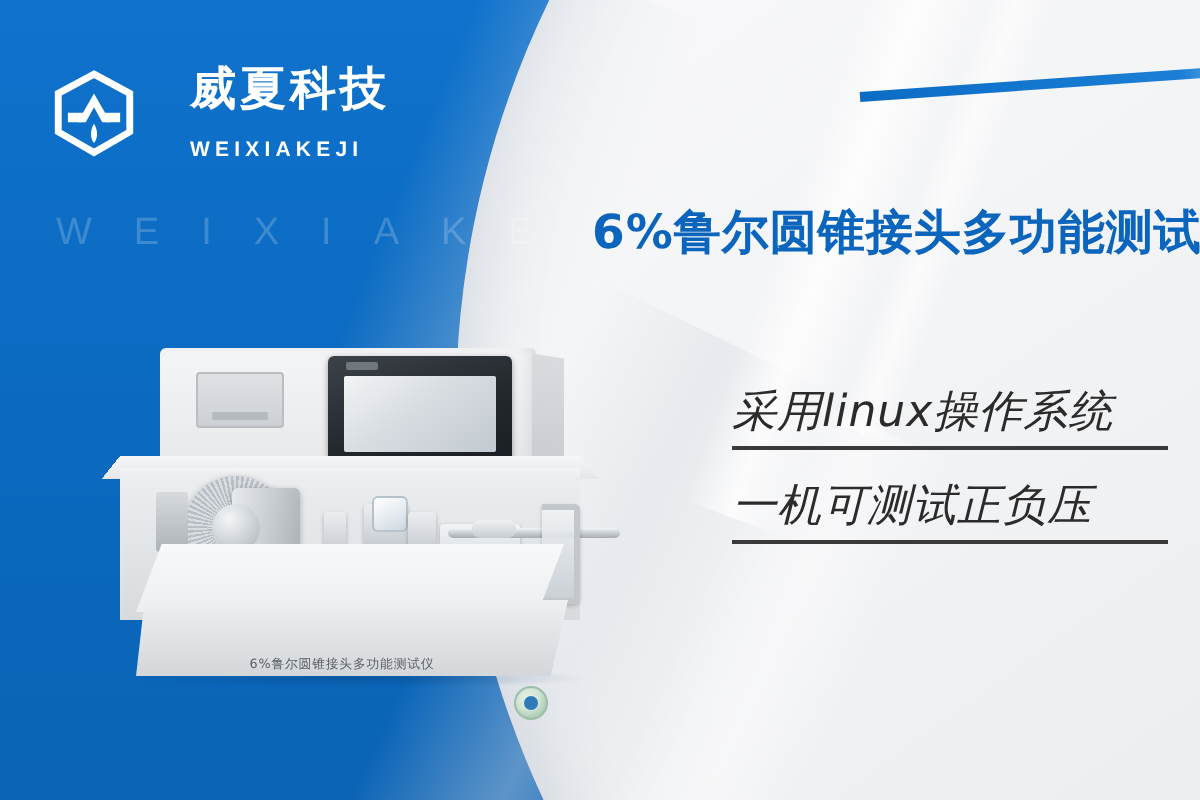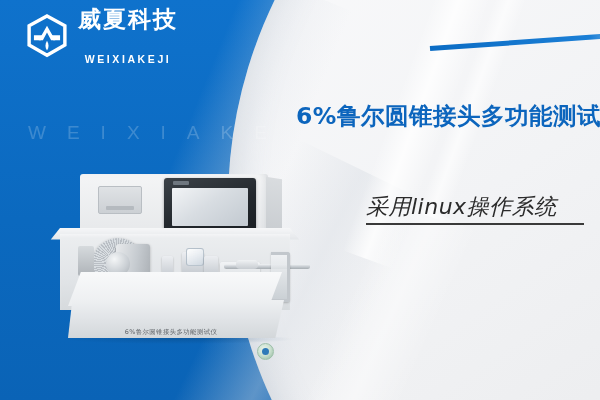--- a/index.html
+++ b/index.html
@@ -75,55 +75,53 @@
     height: 5px;
     background: linear-gradient(90deg, #0b6cc4 0%, #1b7fd6 70%, rgba(27,127,214,0) 100%);
     transform: rotate(-4deg);
     transform-origin: left center;
   }
 
   
   .logo {
     position: absolute;
     left: 25px;
-    top: 8px;
+    top: 34px;
     display: flex;
     align-items: center;
-    gap: 9px;
+    gap: 26px;
   }
   .logo-mark { width: 44px; height: 44px; flex: 0 0 auto; }
   .logo-text { display: flex; flex-direction: column; line-height: 1; }
   .logo-cn {
     color: #ffffff;
     font-size: 23px;
     font-weight: 700;
     letter-spacing: 2px;
     font-family: "DejaVu Sans", "Liberation Sans", sans-serif;
   }
   .logo-en {
     color: #ffffff;
     font-size: 10.5px;
     font-weight: 700;
     letter-spacing: 2.6px;
-    margin-top: 23px;
-    text-align: center;
+    margin-top: 13px;
   }
 
   
   .watermark {
     position: absolute;
     left: 28px;
     top: 106px;
     font-size: 19px;
     font-weight: 400;
     letter-spacing: 21px;
     color: rgba(255,255,255,0.20);
     white-space: nowrap;
     user-select: none;
-    margin-top: 16px;
   }
 
   
   .badge {
     position: absolute;
     left: 378px;
     top: 52px;
     padding: 4px 17px 6px;
     border-radius: 16px;
     background: linear-gradient(180deg, #1f7ad2 0%, #0e66bd 100%);
@@ -456,20 +454,24 @@
   </div>
 
 
   <div class="headline">6%鲁尔圆锥接头多功能测试仪</div>
 
   <div class="features">
     <div class="feature-row">
       <div class="feature-text">采用linux操作系统</div>
       <div class="feature-rule"></div>
     </div>
+    <div class="feature-row">
+      <div class="feature-text">一机可测试正负压</div>
+      <div class="feature-rule"></div>
+    </div>
   </div>
 
   <div class="machine">
     <div class="m-shadow"></div>
 
     <div class="m-body"></div>
     <div class="m-body-right"></div>
 
     <div class="m-panel"></div>
 

